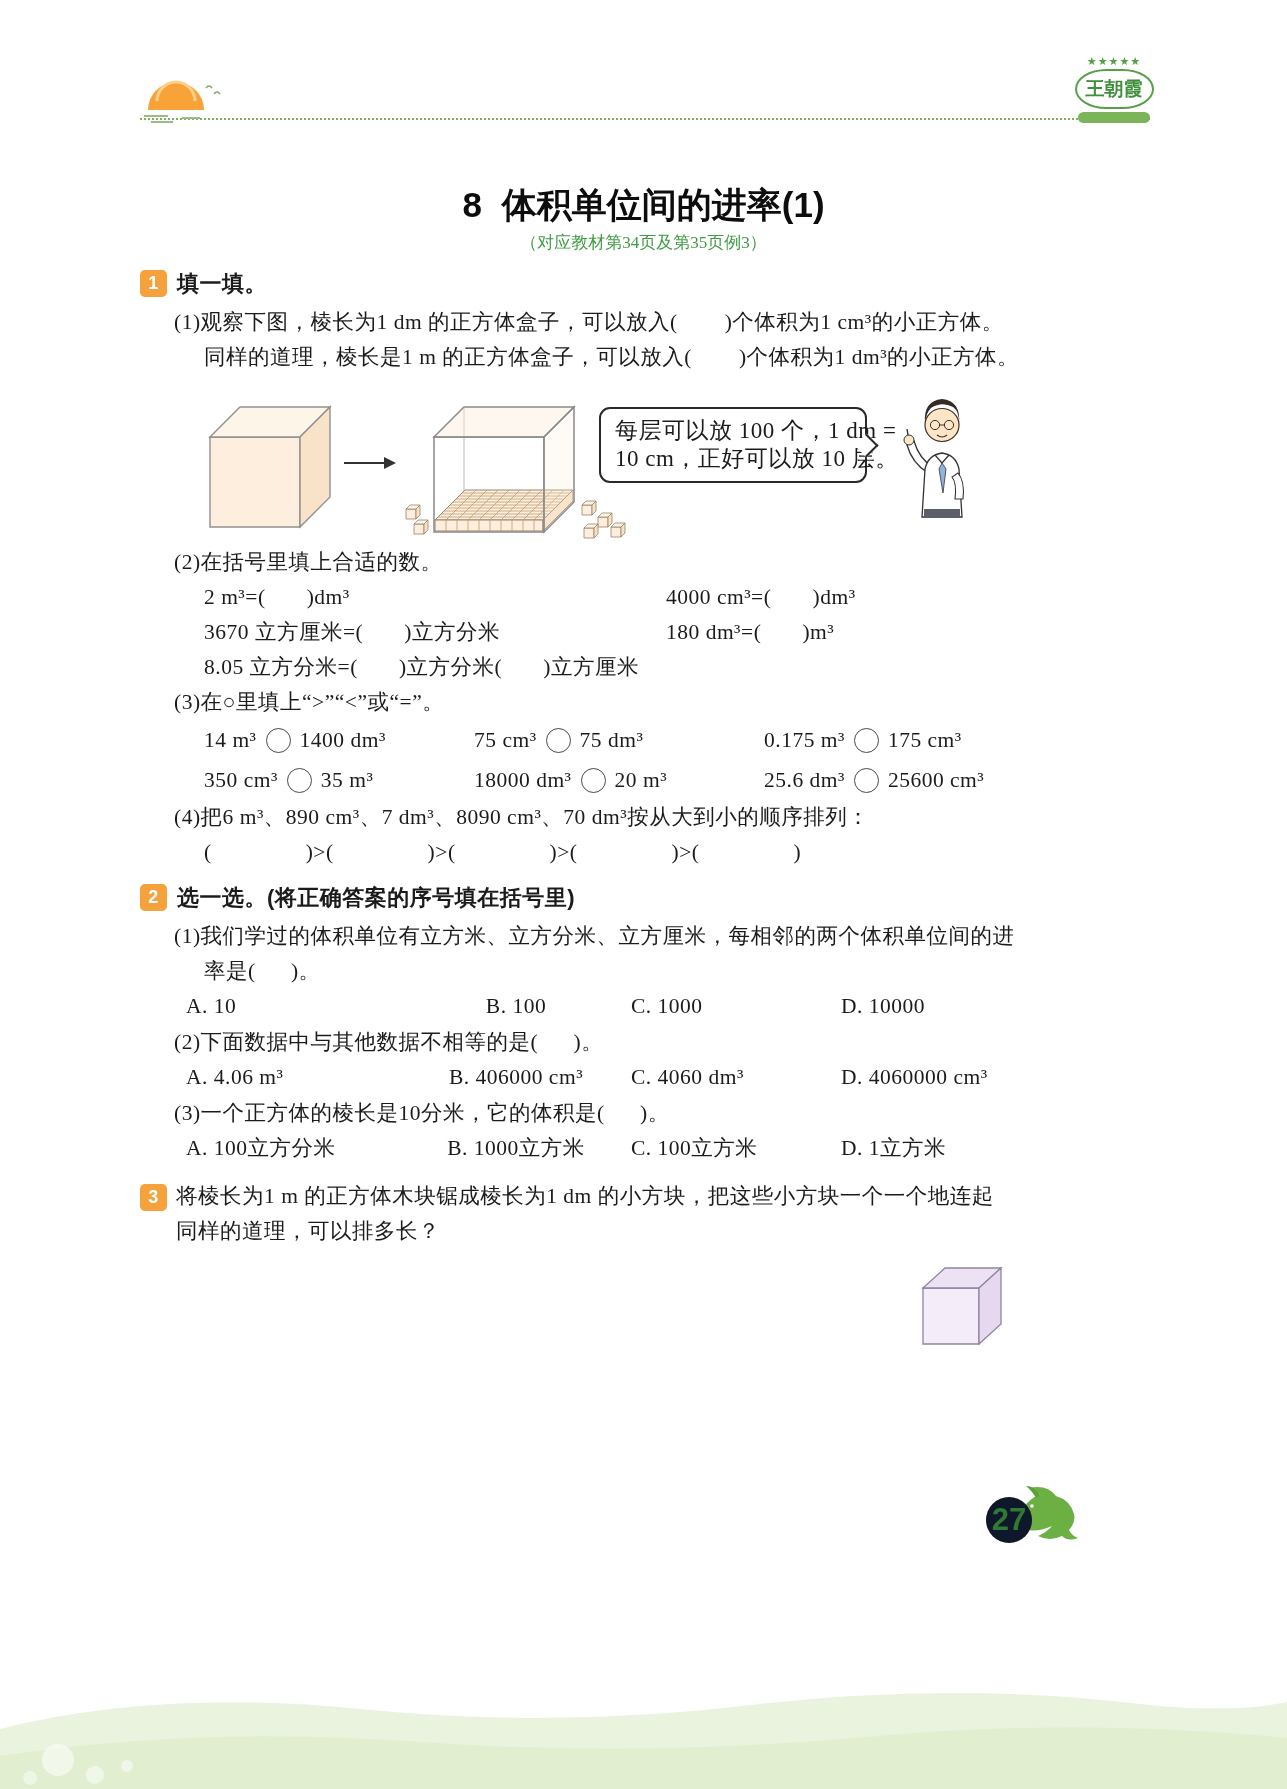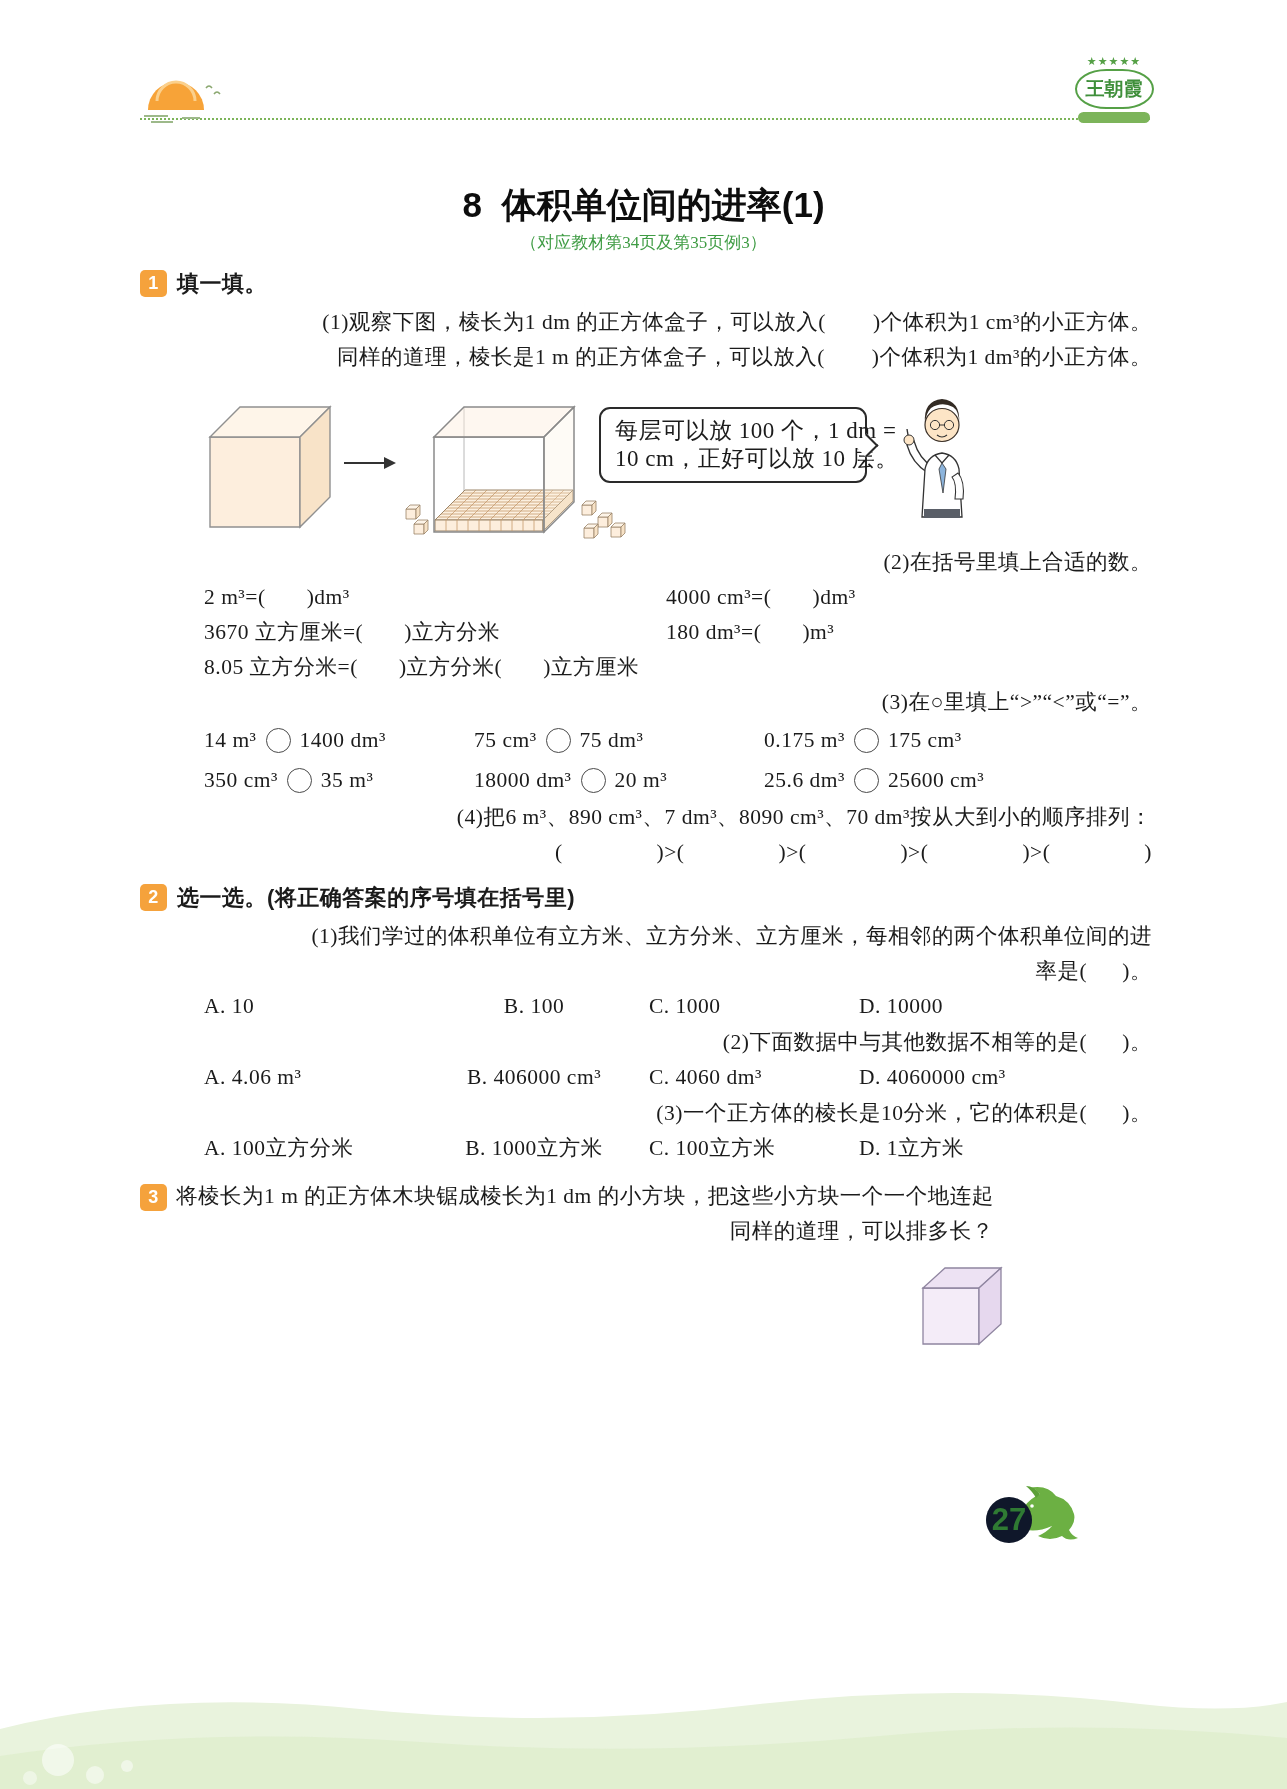--- a/index.html
+++ b/index.html
@@ -33,21 +33,21 @@
 
   
   .content { position:absolute; top:264px; left:140px; width:1012px;
              font-size:21.5px; line-height:35px; letter-spacing:.5px; }
   .sec-head { display:flex; align-items:center; gap:10px; margin:2px 0 4px;
               font-family:"Liberation Sans","DejaVu Sans",sans-serif; font-weight:bold; font-size:22px; }
   .sec-num { flex:none; width:27px; height:27px; background:#f5a23c; color:#fff; border-radius:5px;
              display:flex; align-items:center; justify-content:center;
              font-family:"Liberation Sans","DejaVu Sans",sans-serif; font-weight:bold; font-size:18px; }
   .sec-body { margin-left:34px; }
-  .line { min-height:35px; white-space:nowrap;text-align:right; }
+  .line { min-height:35px; white-space:nowrap; }
   .cont { margin-left:30px; }
   .indent { margin-left:30px; }
 
   
   .diagram { position:relative; height:156px; margin:8px 0 6px 30px; width:960px; }
   .cube1 { position:absolute; left:0; top:12px; }
   .arrow { position:absolute; left:140px; top:70px; }
   .cube2 { position:absolute; left:200px; top:4px; }
   .bubble { position:absolute; left:395px; top:24px; width:268px; background:#fff;
             border:2px solid #2a2a2a; border-radius:11px; padding:8px 14px;
@@ -59,21 +59,21 @@
 
   .fill-row { display:flex; margin-left:30px; min-height:35px; white-space:nowrap; }
   .fill-row .colA { width:462px; flex:none; }
 
   .cmp-row { display:flex; align-items:center; margin-left:30px; height:40px; white-space:nowrap; }
   .cmp { display:inline-flex; align-items:center; flex:none; }
   .cmp.c1 { width:270px; } .cmp.c2 { width:290px; }
   .circle { width:25px; height:25px; border:1.5px solid #4a4a4a; border-radius:50%;
             margin:0 9px; flex:none; background:#fff; }
 
-  .opt-row { display:flex; margin-left:30px; min-height:36px; white-space:nowrap; }
+  .opt-row { display:flex; margin-left:12px; min-height:36px; white-space:nowrap; }
   .opt-row span { flex:none; }
   .opt-row span:nth-child(1){ width:215px; } .opt-row span:nth-child(2){ width:230px;text-align:center; }
   .opt-row span:nth-child(3){ width:210px; }
 
   .q2head { margin-top:10px; }
 
   .sec3 { display:flex; gap:9px; margin-top:12px; }
   .sec3 .sec-num { margin-top:5px; }
   .sec3-text .line { white-space:nowrap; }
 

